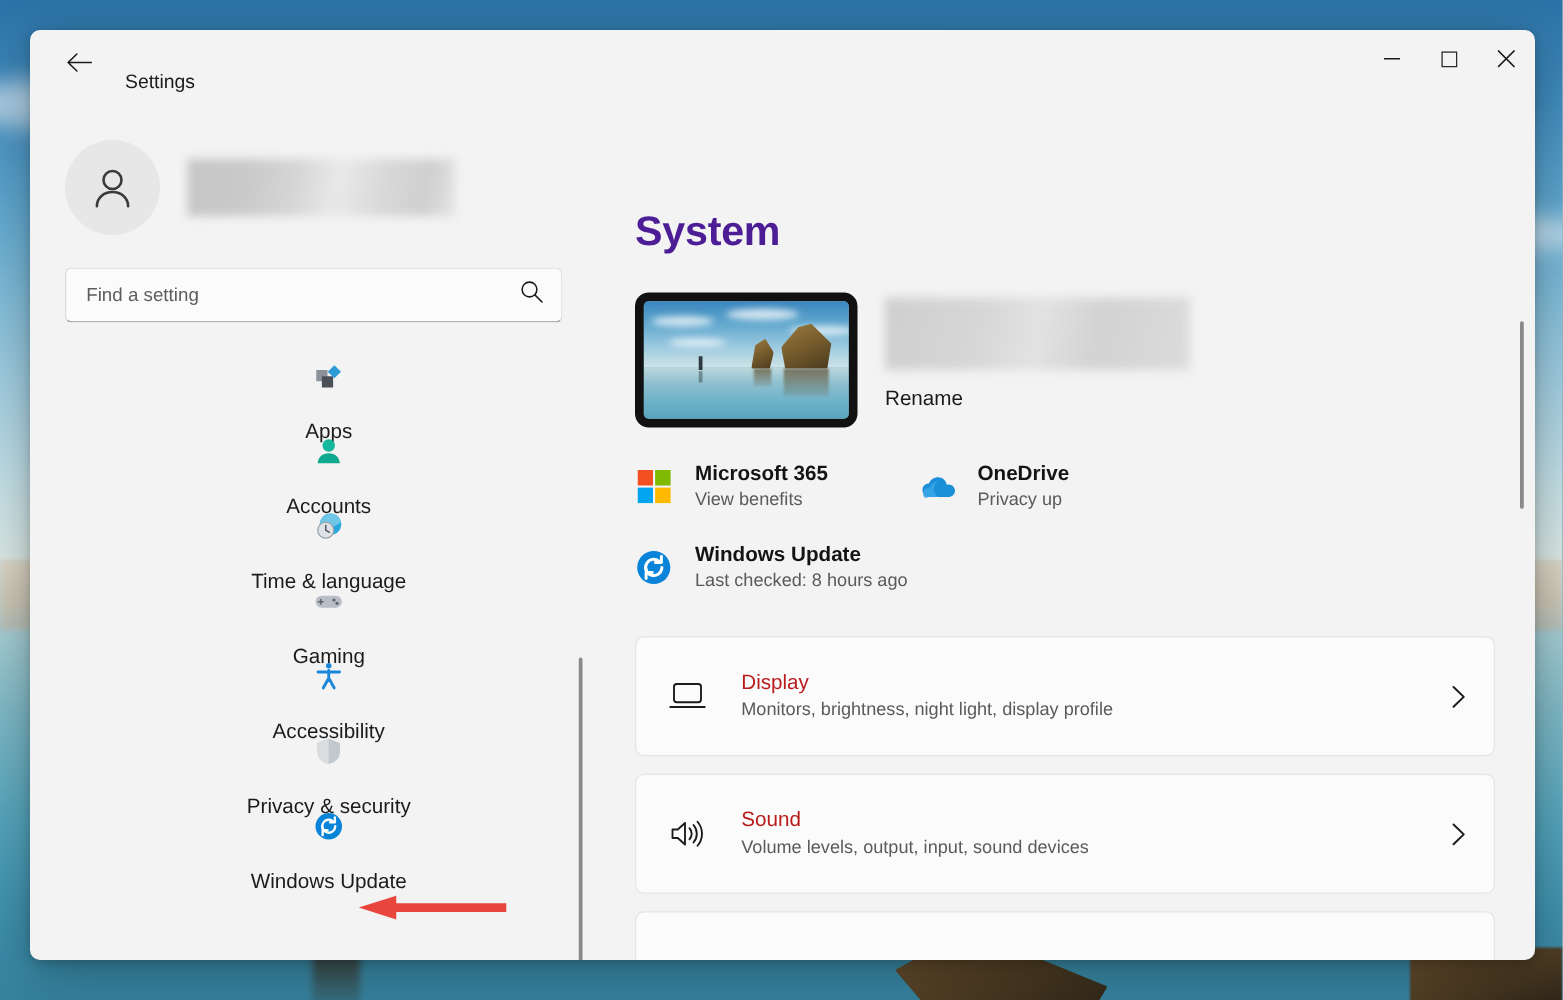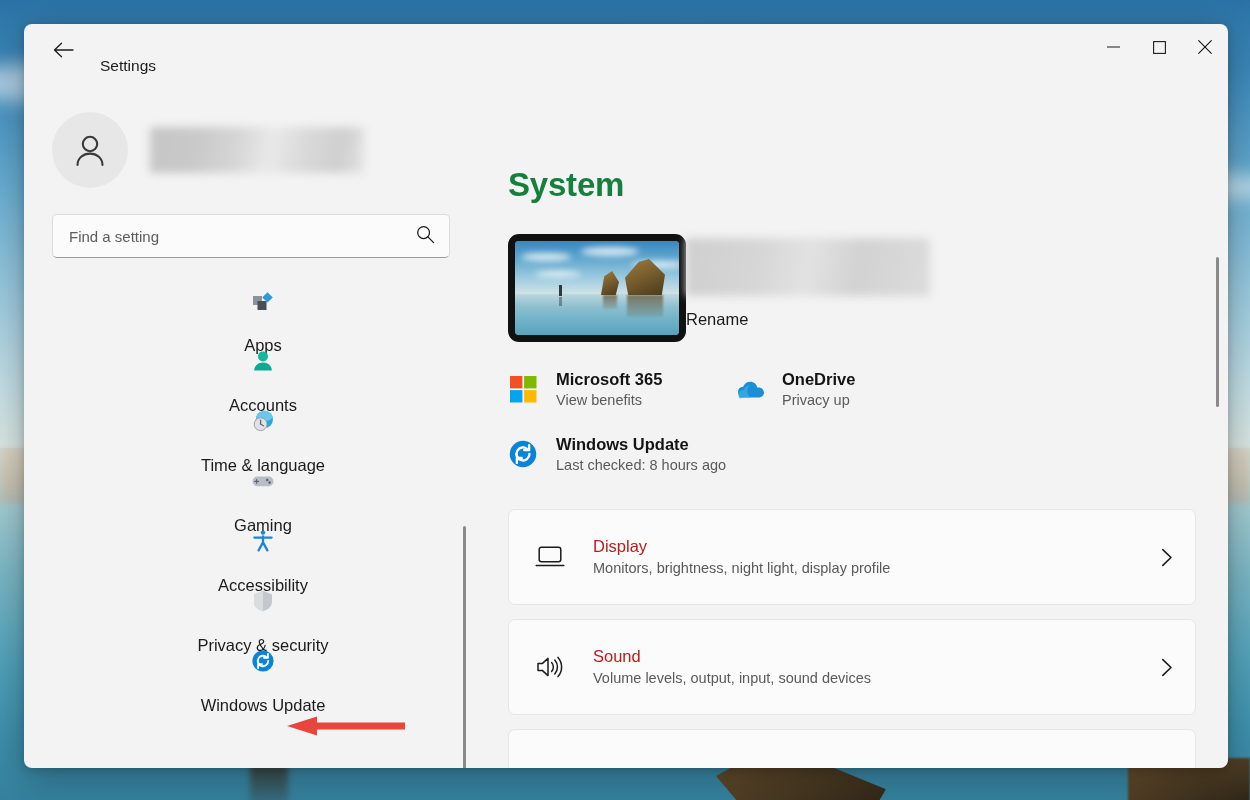--- a/index.html
+++ b/index.html
@@ -107,25 +107,25 @@
   .nav-label { font-size:16.5px; color:#1b1b1b; }
 
   #sidebar-scrollbar {
     position:absolute; left:439px; top:450px; width:3px; height:283px;
     background:#8a8a8a; border-radius:2px; cursor:pointer;
   }
 
   
   #main { flex:1; position:relative; padding-left:28px; overflow:hidden; }
   #page-title {
-    font-size:33px; font-weight:bold; color:#15803d;
+    font-size:33px; font-weight:bold; color:#4c1d95;
     margin-top:90px; letter-spacing:-.2px;
   }
 
-  #device-row { display:flex; align-items:flex-start; margin-top:30px; }
+  #device-row { display:flex; align-items:flex-start; gap:22px; margin-top:30px; }
   #device-thumb {
     width:178px; height:108px; border:7px solid #111; border-radius:11px;
     overflow:hidden; position:relative; flex:none; background:#7fb6d4;
   }
   .dt-sky { position:absolute; left:0; right:0; top:0; height:56%;
     background:linear-gradient(180deg,#3a86be 0%,#63a9cf 35%,#9ecbe0 70%,#cfe3e6 100%); }
   .dt-cloud { position:absolute; background:rgba(255,255,255,.75); border-radius:50%; filter:blur(3px); }
   .dt-sea { position:absolute; left:0; right:0; top:56%; bottom:0;
     background:linear-gradient(180deg,#bcd8dd 0%,#8fc0cf 30%,#6fb2c8 65%,#58a3bd 100%); }
   .dt-rock { position:absolute; background:linear-gradient(155deg,#9a7a3f 0%,#7a5f2e 45%,#4a3a1e 100%); }

